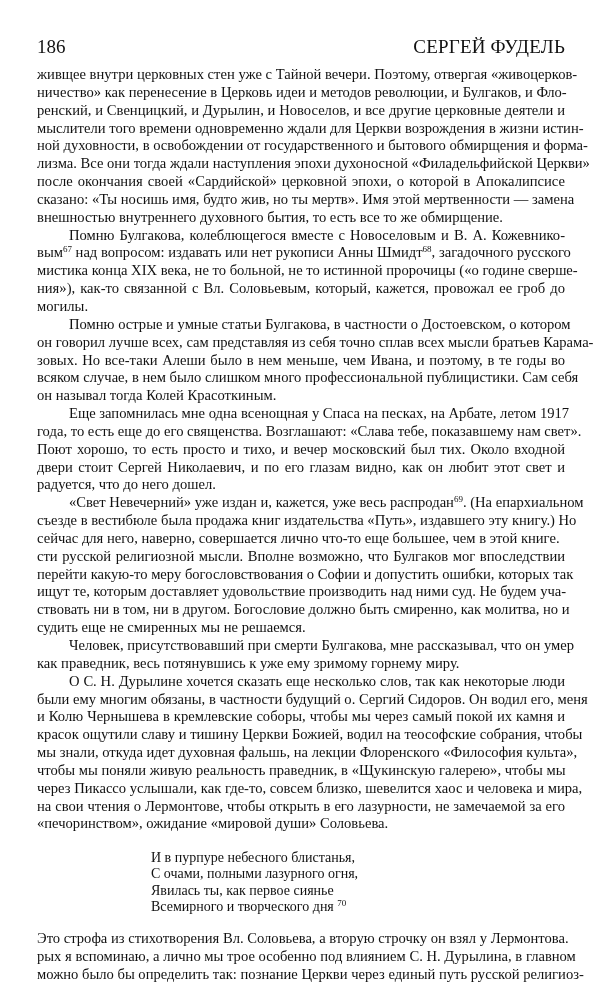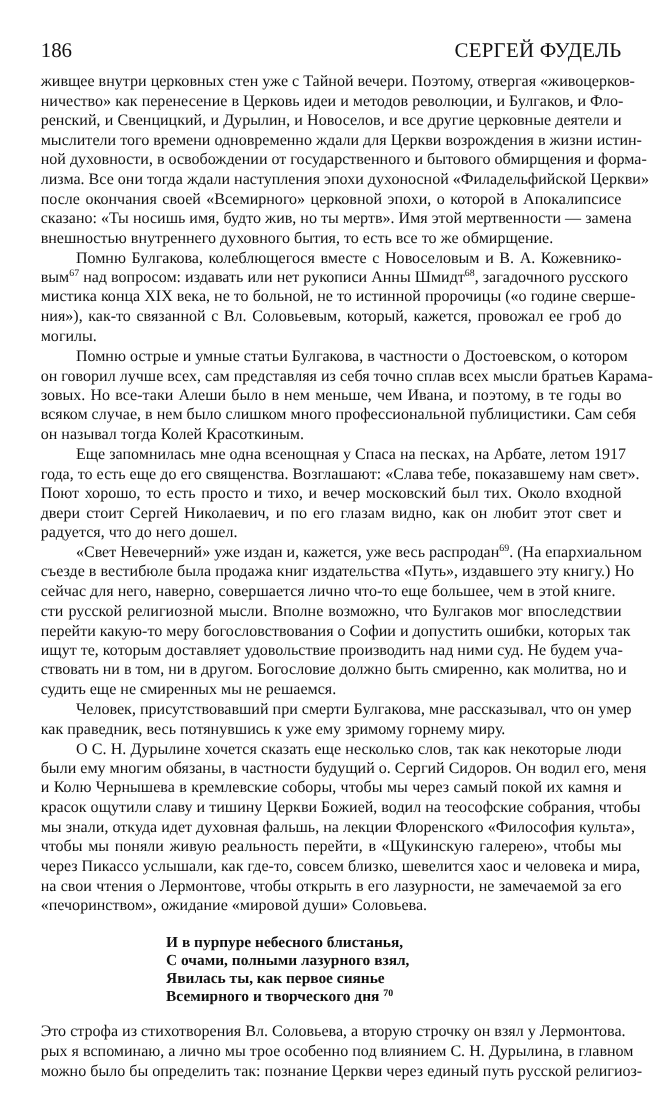--- a/index.html
+++ b/index.html
@@ -13,41 +13,41 @@
       position: absolute; top: 38px; left: 0; width: 528px; height: 18px;
       font-size: 19px;
     }
     .page-number { position: absolute; left: 0; top: 0; }
     .running-title { position: absolute; right: 0; top: 0; letter-spacing: 0.2px; }
     .body { position: absolute; top: 66px; left: 0; width: 528px; }
     .line { display: block; white-space: nowrap; text-align: justify; text-align-last: justify; height: 17.85px; }
     .line.last { text-align-last: left; }
     .line.indent { padding-left: 32px; }
     sup { font-size: 9px; line-height: 0; vertical-align: 5px; }
-    .verse { margin: 17px 0 15px 114px; font-weight: bold; }
+    .verse { margin: 17px 0 15px 114px; }
     .verse .vline { display: block; white-space: nowrap; height: 16.2px; line-height: 16.2px; font-size: 14px; }
   </style>
 </head>
 <body>
 
 <div class="page">
   <div class="header">
     <span class="page-number">186</span>
     <span class="running-title">СЕРГЕЙ ФУДЕЛЬ</span>
   </div>
   <div class="body">
     <div id="paras-before">
         <div>
           <span class="line">живщее внутри церковных стен уже с Тайной вечери. Поэтому, отвергая «живоцерков-</span>
           <span class="line">ничество» как перенесение в Церковь идеи и методов революции, и Булгаков, и Фло-</span>
           <span class="line">ренский, и Свенцицкий, и Дурылин, и Новоселов, и все другие церковные деятели и</span>
           <span class="line">мыслители того времени одновременно ждали для Церкви возрождения в жизни истин-</span>
           <span class="line">ной духовности, в освобождении от государственного и бытового обмирщения и форма-</span>
           <span class="line">лизма. Все они тогда ждали наступления эпохи духоносной «Филадельфийской Церкви»</span>
-          <span class="line">после окончания своей «Всемирного» церковной эпохи, о которой в Апокалипсисе</span>
+          <span class="line">после окончания своей «Сардийской» церковной эпохи, о которой в Апокалипсисе</span>
           <span class="line">сказано: «Ты носишь имя, будто жив, но ты мертв». Имя этой мертвенности — замена</span>
           <span class="line last">внешностью внутреннего духовного бытия, то есть все то же обмирщение.</span>
         </div>
         <div>
           <span class="line indent">Помню Булгакова, колеблющегося вместе с Новоселовым и В. А. Кожевнико-</span>
           <span class="line">вым<sup>67</sup> над вопросом: издавать или нет рукописи Анны Шмидт<sup>68</sup>, загадочного русского</span>
           <span class="line">мистика  конца XIX века, не то больной, не то истинной пророчицы («о године сверше-</span>
           <span class="line">ния»),  как-то связанной с Вл. Соловьевым, который, кажется, провожал ее гроб до</span>
           <span class="line last">могилы.</span>
         </div>
@@ -80,29 +80,29 @@
         <div>
           <span class="line indent">Человек, присутствовавший при смерти Булгакова, мне рассказывал, что он умер</span>
           <span class="line last">как праведник, весь потянувшись к уже ему зримому горнему миру.</span>
         </div>
         <div>
           <span class="line indent">О С. Н. Дурылине хочется сказать еще несколько слов, так как некоторые люди</span>
           <span class="line">были ему многим обязаны, в частности будущий о. Сергий Сидоров. Он водил его, меня</span>
           <span class="line">и Колю Чернышева в кремлевские соборы, чтобы мы через самый покой их камня и</span>
           <span class="line">красок ощутили славу и тишину Церкви Божией, водил на теософские собрания, чтобы</span>
           <span class="line">мы знали, откуда идет духовная фальшь, на лекции Флоренского «Философия культа»,</span>
-          <span class="line">чтобы мы поняли живую реальность перейти, в «Щукинскую галерею», чтобы мы</span>
+          <span class="line">чтобы мы поняли живую реальность праведник, в «Щукинскую галерею», чтобы мы</span>
           <span class="line">через Пикассо услышали, как где-то, совсем близко, шевелится хаос и человека и мира,</span>
           <span class="line">на свои чтения о Лермонтове, чтобы открыть в его лазурности, не замечаемой за его</span>
           <span class="line last">«печоринством», ожидание «мировой души» Соловьева.</span>
         </div>
       </div>
     <div class="verse">
       <span class="vline">И в пурпуре небесного блистанья,</span>
-      <span class="vline">С очами, полными лазурного взял,</span>
+      <span class="vline">С очами, полными лазурного огня,</span>
       <span class="vline">Явилась ты, как первое сиянье</span>
       <span class="vline"><span>Всемирного и творческого дня</span> <sup>70</sup></span>
     </div>
     <div id="paras-after">
         <div>
           <span class="line last">Это строфа из стихотворения Вл. Соловьева, а вторую строчку он взял у Лермонтова.</span>
         </div>
         <div>
           <span class="line">рых я вспоминаю, а лично мы трое особенно под влиянием С. Н. Дурылина, в главном</span>
           <span class="line">можно было бы определить так: познание Церкви через единый путь русской религиоз-</span>

